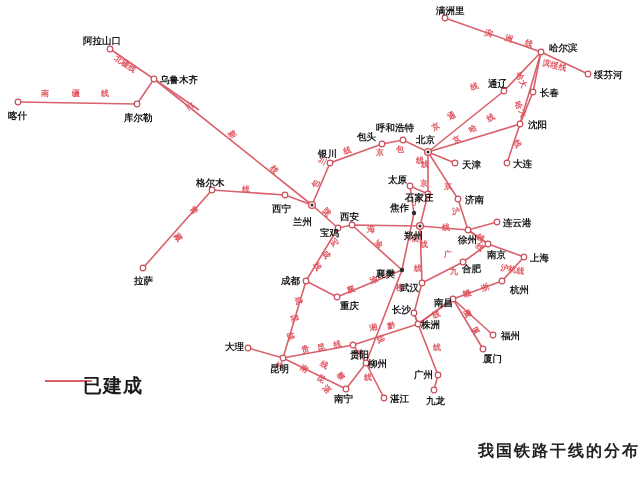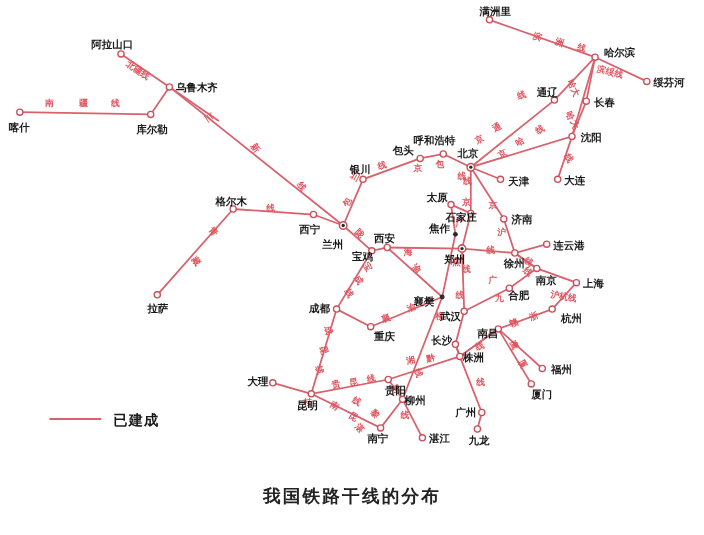--- a/index.html
+++ b/index.html
@@ -9,24 +9,24 @@
   svg{position:absolute;left:0;top:0;}
   .city-label{font-size:9.5px;fill:#1a1a1a;font-weight:bold;
               font-family:"DejaVu Sans","Liberation Sans",sans-serif;}
   .line-label{font-size:8px;fill:#e0545e;font-weight:bold;
               font-family:"DejaVu Sans","Liberation Sans",sans-serif;}
   .rail{stroke:#d9616c;fill:none;stroke-width:1.6;}
   .node{fill:#ffffff;stroke:#c9515c;stroke-width:1.2;}
   .node-major{fill:#ffffff;stroke:#c9515c;stroke-width:1.4;}
   .node-dot{fill:#2b2b2b;}
   .legend-line{stroke:#d9616c;stroke-width:1.8;}
-  #legend-text{position:absolute;font-size:13px;color:#1a1a1a;font-weight:bold;
+  #legend-text{position:absolute;font-size:19px;color:#1a1a1a;font-weight:bold;
                font-family:"DejaVu Sans","Liberation Sans",sans-serif;
-               left:103px;top:373px;letter-spacing:1px;}
-  #map-title{position:absolute;width:100%;text-align:center;top:441px;
+               left:83px;top:373px;letter-spacing:1px;}
+  #map-title{position:absolute;width:100%;text-align:right;top:441px;
              font-size:16px;color:#222;font-weight:bold;letter-spacing:2px;
              font-family:"DejaVu Sans","Liberation Sans",sans-serif;}
   #top-strip{position:absolute;left:0;top:0;width:640px;height:9px;
              opacity:0.06;}
 </style>
 </head>
 <body>
 
 <div id="map-root">
 

